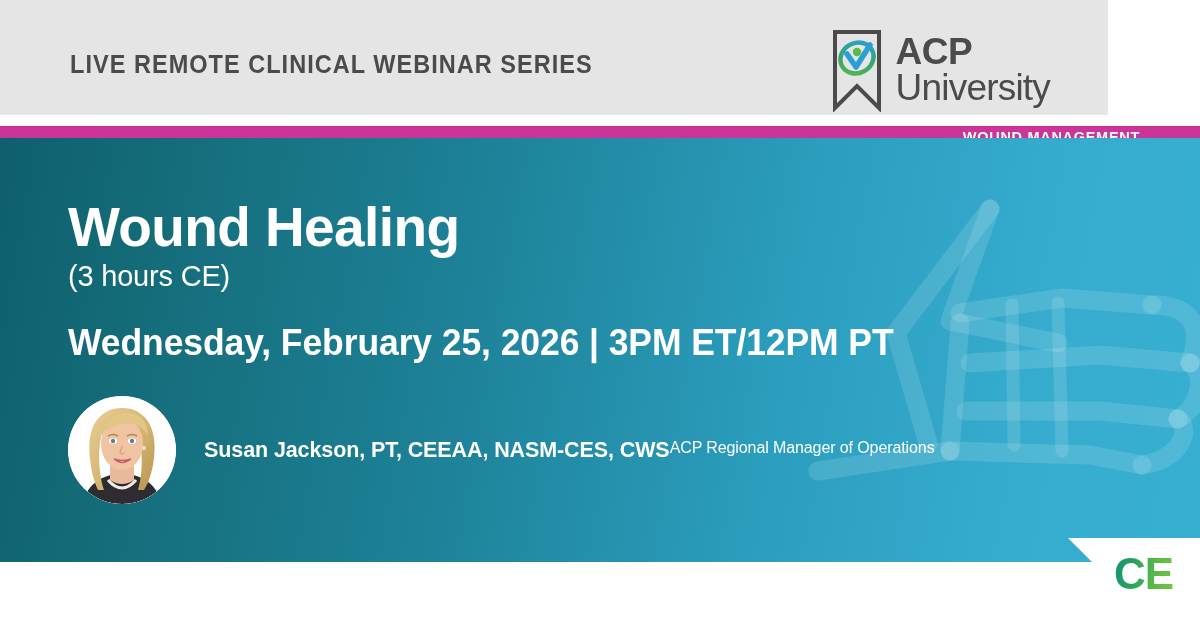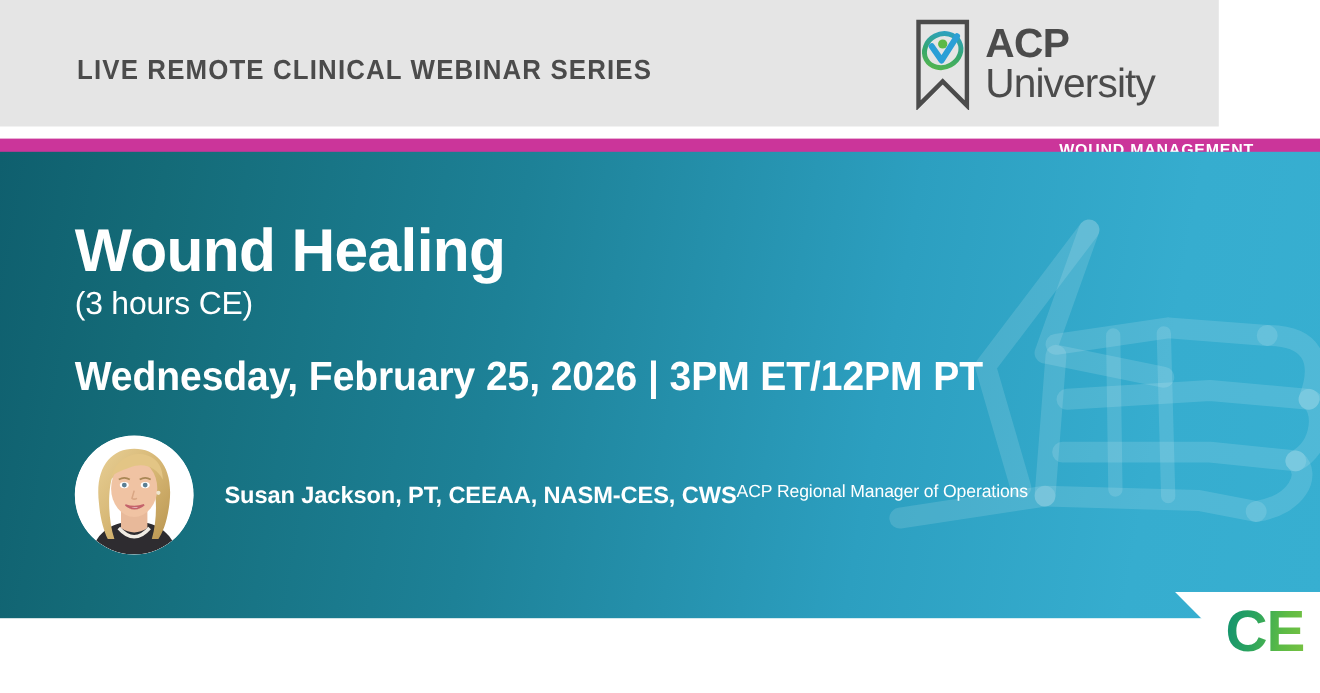--- a/index.html
+++ b/index.html
@@ -30,21 +30,21 @@
     letter-spacing: 1.1px;
     color: #4b4b4b;
     white-space: nowrap;
     transform: scaleX(0.94);
     transform-origin: left center;
   }
 
   
   .logo-wrap {
     position: absolute;
-    right: 58px; top: 16px;
+    right: 58px; top: 28px;
     height: 84px;
     display: flex;
     align-items: center;
     gap: 11px;
   }
   .logo-mark {
     width: 56px; height: 84px;
     position: relative;
   }
   .logo-text {
@@ -189,21 +189,21 @@
     inset: 0;
     background: #ffffff;
     clip-path: polygon(0% 0%, 100% 0%, 100% 100%, 0% 100%, 36px 50%);
     filter: drop-shadow(0 2px 3px rgba(0,0,0,0.18));
   }
   .ce-text {
     position: absolute;
     left: 46px;
     top: 50%;
     transform: translateY(-50%);
-    font-size: 53px;
+    font-size: 44px;
     font-weight: bold;
     letter-spacing: -1px;
     line-height: 1;
     background: linear-gradient(100deg, #119271 0%, #2aa35f 35%, #5cbb45 70%, #79c242 100%);
     -webkit-background-clip: text;
     background-clip: text;
     color: transparent;
     -webkit-text-fill-color: transparent;
   }
 </style>

